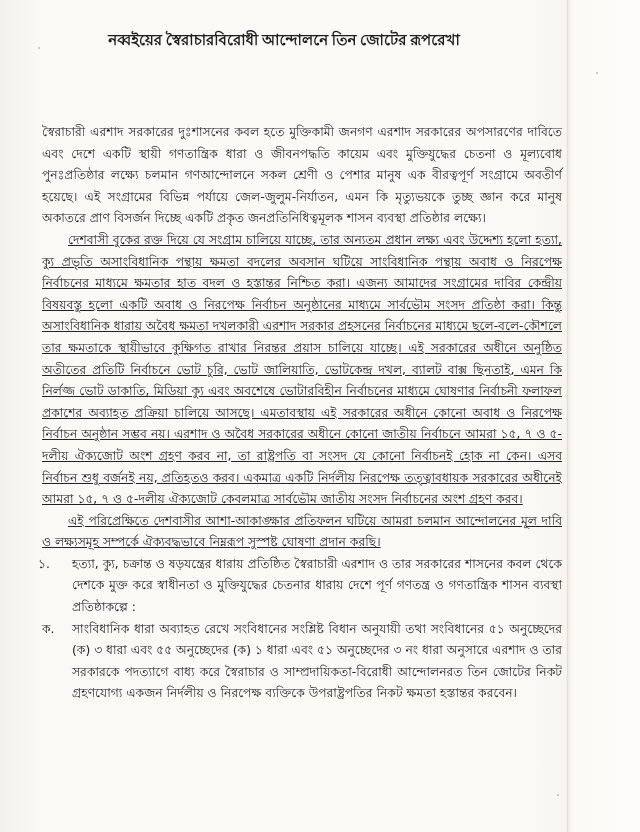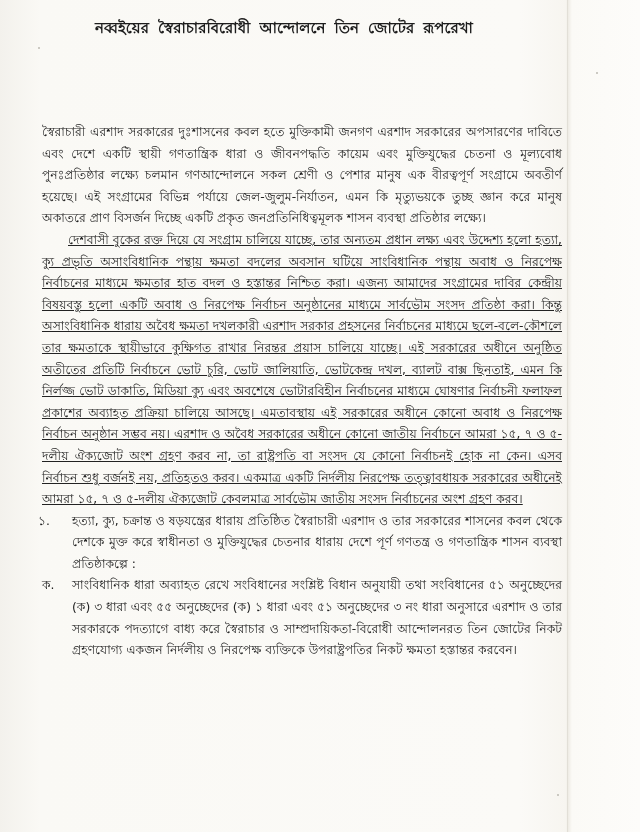--- a/index.html
+++ b/index.html
@@ -22,24 +22,24 @@
       position: absolute;
       left: 567px;
       top: 0;
       width: 1px;
       height: 832px;
       background: #e2dfd7;
     }
     .title {
       position: absolute;
       left: 0;
-      top: 6px;
+      top: 18px;
       width: 568px;
       text-align: center;
-      font-family: Liberation Mono, monospace;
+      font-family: Liberation Serif, serif;
       font-weight: bold;
       font-size: 15px;
       color: #1d1d1d;
       letter-spacing: 0px;
     }
     .body-text {
       position: absolute;
       left: 42px;
       top: 122px;
       width: 520px;
@@ -90,20 +90,21 @@
 <body>
 
 <div class="page">
   <div class="fold-line"></div>
 
   <h1 class="title">নব্বইয়ের স্বৈরাচারবিরোধী আন্দোলনে তিন জোটের রূপরেখা</h1>
 
   <div class="body-text">
     <p class="para">স্বৈরাচারী এরশাদ সরকারের দুঃশাসনের কবল হতে মুক্তিকামী জনগণ এরশাদ সরকারের অপসারণের দাবিতে এবং দেশে একটি স্থায়ী গণতান্ত্রিক ধারা ও জীবনপদ্ধতি কায়েম এবং মুক্তিযুদ্ধের চেতনা ও মূল্যবোধ পুনঃপ্রতিষ্ঠার লক্ষ্যে চলমান গণআন্দোলনে সকল শ্রেণী ও পেশার মানুষ এক বীরত্বপূর্ণ সংগ্রামে অবতীর্ণ হয়েছে। এই সংগ্রামের বিভিন্ন পর্যায়ে জেল-জুলুম-নির্যাতন, এমন কি মৃত্যুভয়কে তুচ্ছ জ্ঞান করে মানুষ অকাতরে প্রাণ বিসর্জন দিচ্ছে একটি প্রকৃত জনপ্রতিনিধিত্বমূলক শাসন ব্যবস্থা প্রতিষ্ঠার লক্ষ্যে।</p>
     <p class="para indent">দেশবাসী বুকের রক্ত দিয়ে যে সংগ্রাম চালিয়ে যাচ্ছে, তার অন্যতম প্রধান লক্ষ্য এবং উদ্দেশ্য হলো হত্যা, ক্যু প্রভৃতি অসাংবিধানিক পন্থায় ক্ষমতা বদলের অবসান ঘটিয়ে সাংবিধানিক পন্থায় অবাধ ও নিরপেক্ষ নির্বাচনের মাধ্যমে ক্ষমতার হাত বদল ও হস্তান্তর নিশ্চিত করা। এজন্য আমাদের সংগ্রামের দাবির কেন্দ্রীয় বিষয়বস্তু হলো একটি অবাধ ও নিরপেক্ষ নির্বাচন অনুষ্ঠানের মাধ্যমে সার্বভৌম সংসদ প্রতিষ্ঠা করা। কিন্তু অসাংবিধানিক ধারায় অবৈধ ক্ষমতা দখলকারী এরশাদ সরকার প্রহসনের নির্বাচনের মাধ্যমে ছলে-বলে-কৌশলে তার ক্ষমতাকে স্থায়ীভাবে কুক্ষিগত রাখার নিরন্তর প্রয়াস চালিয়ে যাচ্ছে। এই সরকারের অধীনে অনুষ্ঠিত অতীতের প্রতিটি নির্বাচনে ভোট চুরি, ভোট জালিয়াতি, ভোটকেন্দ্র দখল, ব্যালট বাক্স ছিনতাই, এমন কি নির্লজ্জ ভোট ডাকাতি, মিডিয়া ক্যু এবং অবশেষে ভোটারবিহীন নির্বাচনের মাধ্যমে ঘোষণার নির্বাচনী ফলাফল প্রকাশের অব্যাহত প্রক্রিয়া চালিয়ে আসছে। এমতাবস্থায় এই সরকারের অধীনে কোনো অবাধ ও নিরপেক্ষ নির্বাচন অনুষ্ঠান সম্ভব নয়। এরশাদ ও অবৈধ সরকারের অধীনে কোনো জাতীয় নির্বাচনে আমরা ১৫, ৭ ও ৫-দলীয় ঐক্যজোট অংশ গ্রহণ করব না, তা রাষ্ট্রপতি বা সংসদ যে কোনো নির্বাচনই হোক না কেন। এসব নির্বাচন শুধু বর্জনই নয়, প্রতিহতও করব। একমাত্র একটি নির্দলীয় নিরপেক্ষ তত্ত্বাবধায়ক সরকারের অধীনেই আমরা ১৫, ৭ ও ৫-দলীয় ঐক্যজোট কেবলমাত্র সার্বভৌম জাতীয় সংসদ নির্বাচনের অংশ গ্রহণ করব।</p>
+    <p class="para indent">এই পরিপ্রেক্ষিতে দেশবাসীর আশা-আকাঙ্ক্ষার প্রতিফলন ঘটিয়ে আমরা চলমান আন্দোলনের মূল দাবি ও লক্ষ্যসমূহ সম্পর্কে ঐক্যবদ্ধভাবে নিম্নরূপ সুস্পষ্ট ঘোষণা প্রদান করছি।</p>
 
     <div class="list">
       <div class="list-item">
         <span class="list-marker">১.</span>
         <span>হত্যা, ক্যু, চক্রান্ত ও ষড়যন্ত্রের ধারায় প্রতিষ্ঠিত স্বৈরাচারী এরশাদ ও তার সরকারের শাসনের কবল থেকে দেশকে মুক্ত করে স্বাধীনতা ও মুক্তিযুদ্ধের চেতনার ধারায় দেশে পূর্ণ গণতন্ত্র ও গণতান্ত্রিক শাসন ব্যবস্থা প্রতিষ্ঠাকল্পে :</span>
       </div>
       <div class="sub-item">
         <span class="sub-marker">ক.</span>
         <span>সাংবিধানিক ধারা অব্যাহত রেখে সংবিধানের সংশ্লিষ্ট বিধান অনুযায়ী তথা সংবিধানের ৫১ অনুচ্ছেদের (ক) ৩ ধারা এবং ৫৫ অনুচ্ছেদের (ক) ১ ধারা এবং ৫১ অনুচ্ছেদের ৩ নং ধারা অনুসারে এরশাদ ও তার সরকারকে পদত্যাগে বাধ্য করে স্বৈরাচার ও সাম্প্রদায়িকতা-বিরোধী আন্দোলনরত তিন জোটের নিকট গ্রহণযোগ্য একজন নির্দলীয় ও নিরপেক্ষ ব্যক্তিকে উপরাষ্ট্রপতির নিকট ক্ষমতা হস্তান্তর করবেন।</span>
       </div>

